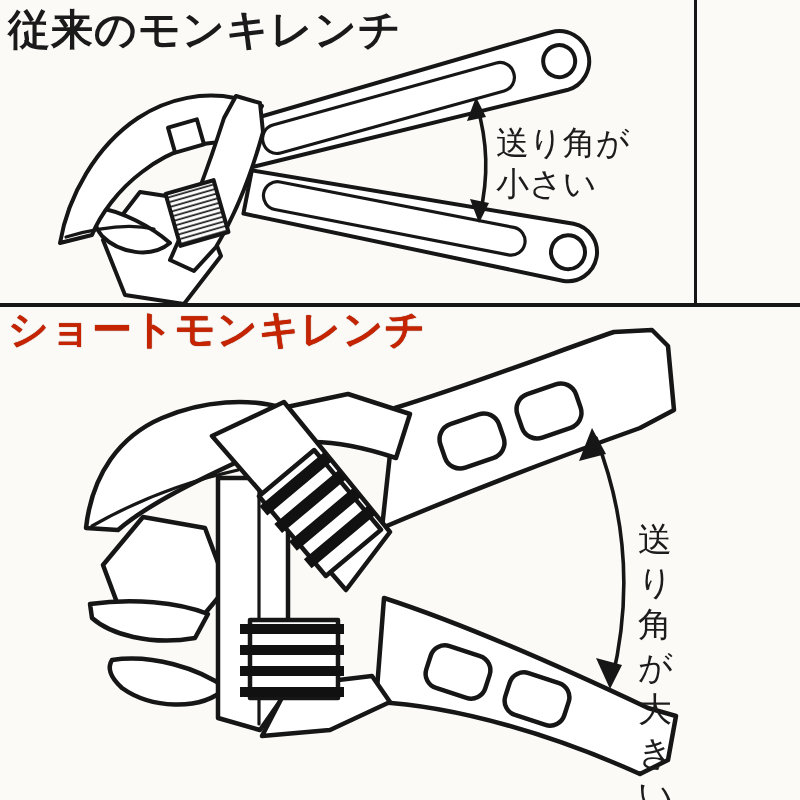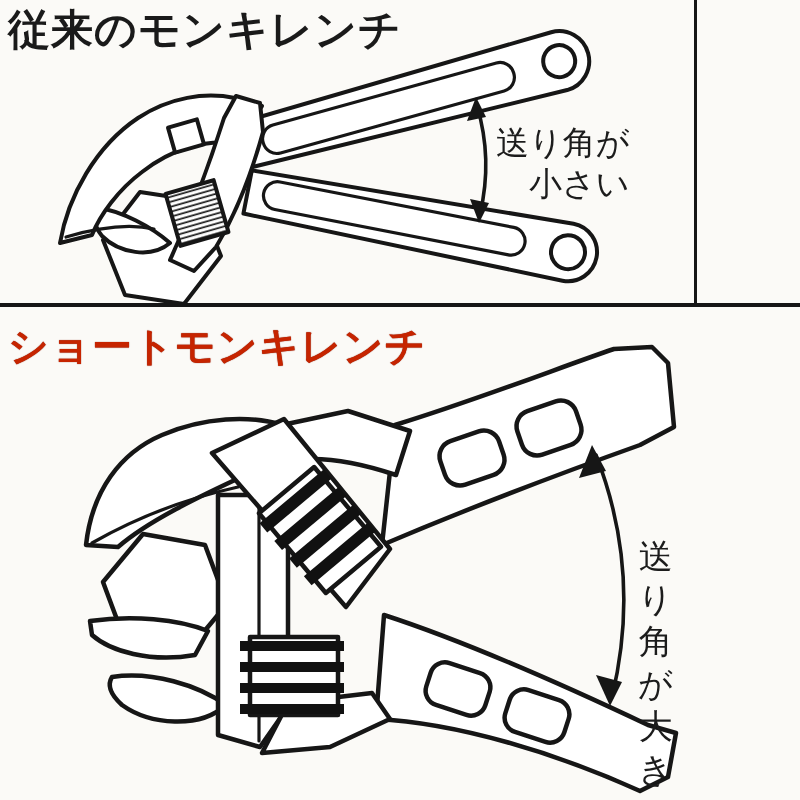--- a/index.html
+++ b/index.html
@@ -1,20 +1,20 @@
 <!DOCTYPE html>
 <html><head>
 <meta charset="utf-8">
 <style>
   html,body{margin:0;padding:0;}
   body{font-family:"DejaVu Sans","Liberation Sans",sans-serif;}
-  #stage{position:relative;width:800px;height:800px;background:#fbfaf7;overflow:hidden;text-align:right;}
+  #stage{position:relative;width:800px;height:800px;background:#fbfaf7;overflow:hidden;}
   .panel{position:absolute;}
   #top-panel{left:0;top:0;width:800px;height:305px;}
-  #bottom-panel{left:0;top:305px;width:655px;height:495px;}
+  #bottom-panel{left:0;top:288px;width:655px;height:495px;}
   .divider-h{position:absolute;left:0;top:303px;width:800px;height:4px;background:#161616;}
   .divider-v{position:absolute;left:694px;top:0;width:3px;height:305px;background:#161616;}
   .title{position:absolute;font-weight:bold;letter-spacing:1px;white-space:nowrap;}
   #top-title{left:8px;top:2px;font-size:42px;color:#1a1a1a;}
   #bottom-title{left:8px;top:14px;font-size:40px;color:#c62400;text-shadow:0 0 1px #7a1400;}
   .note{position:absolute;font-weight:normal;color:#1c1c1c;white-space:pre-line;line-height:1.25;}
   #top-note{left:496px;top:122px;font-size:33px;}
   #bottom-note{left:638px;top:230px;font-size:34px;}
   svg{position:absolute;left:0;top:0;display:block;}
   .ln{fill:#ffffff;stroke:#161616;stroke-width:4;stroke-linejoin:round;stroke-linecap:round;}

